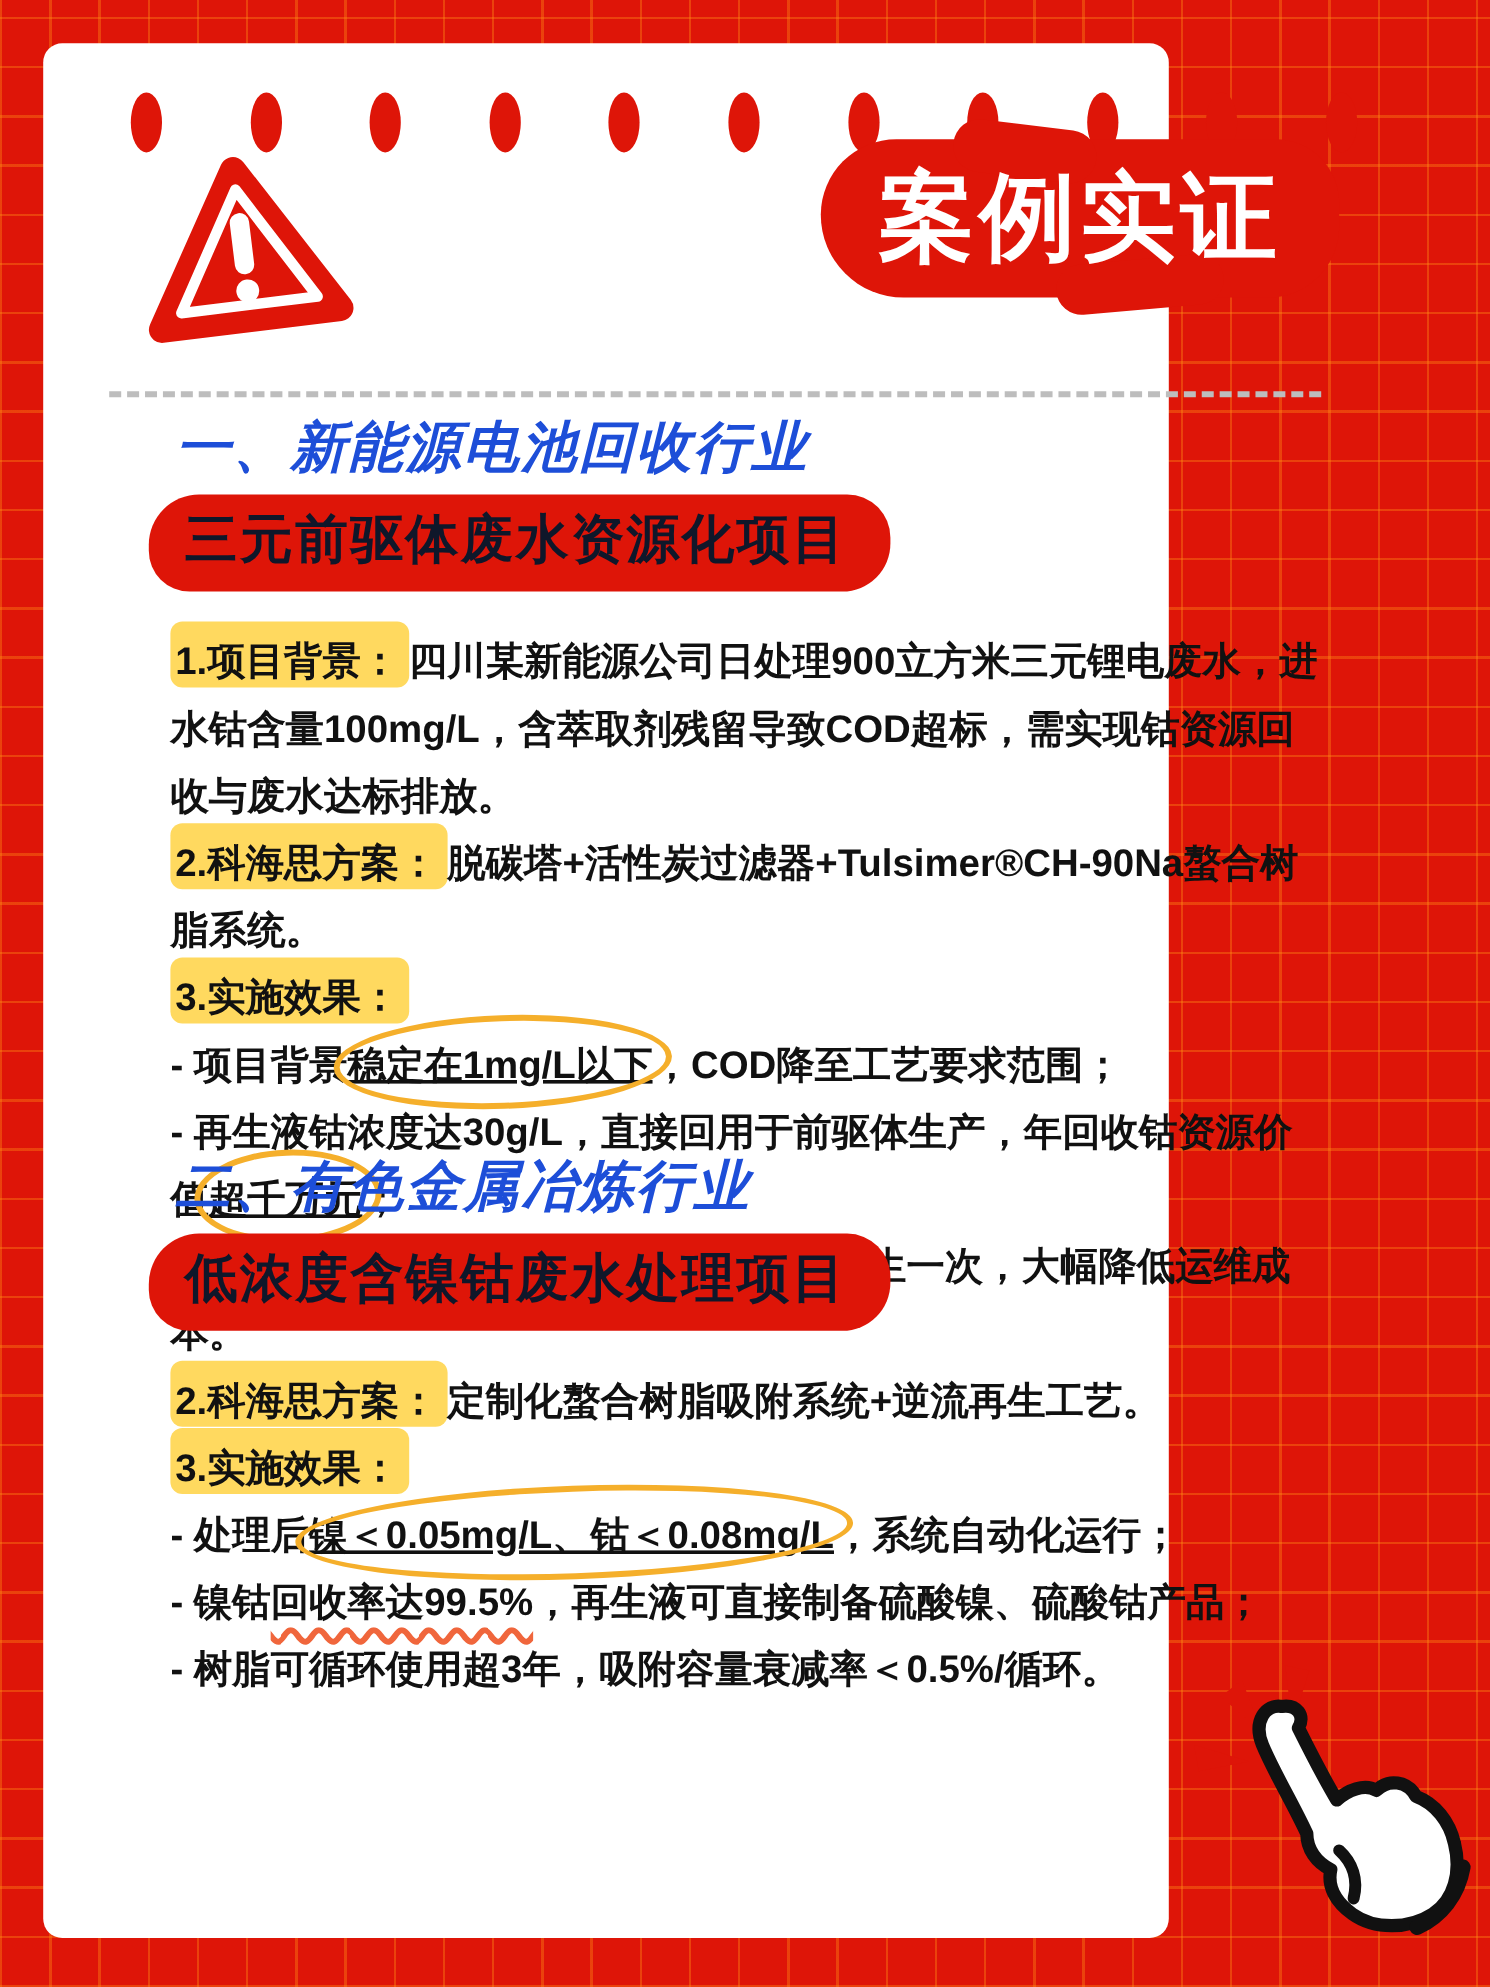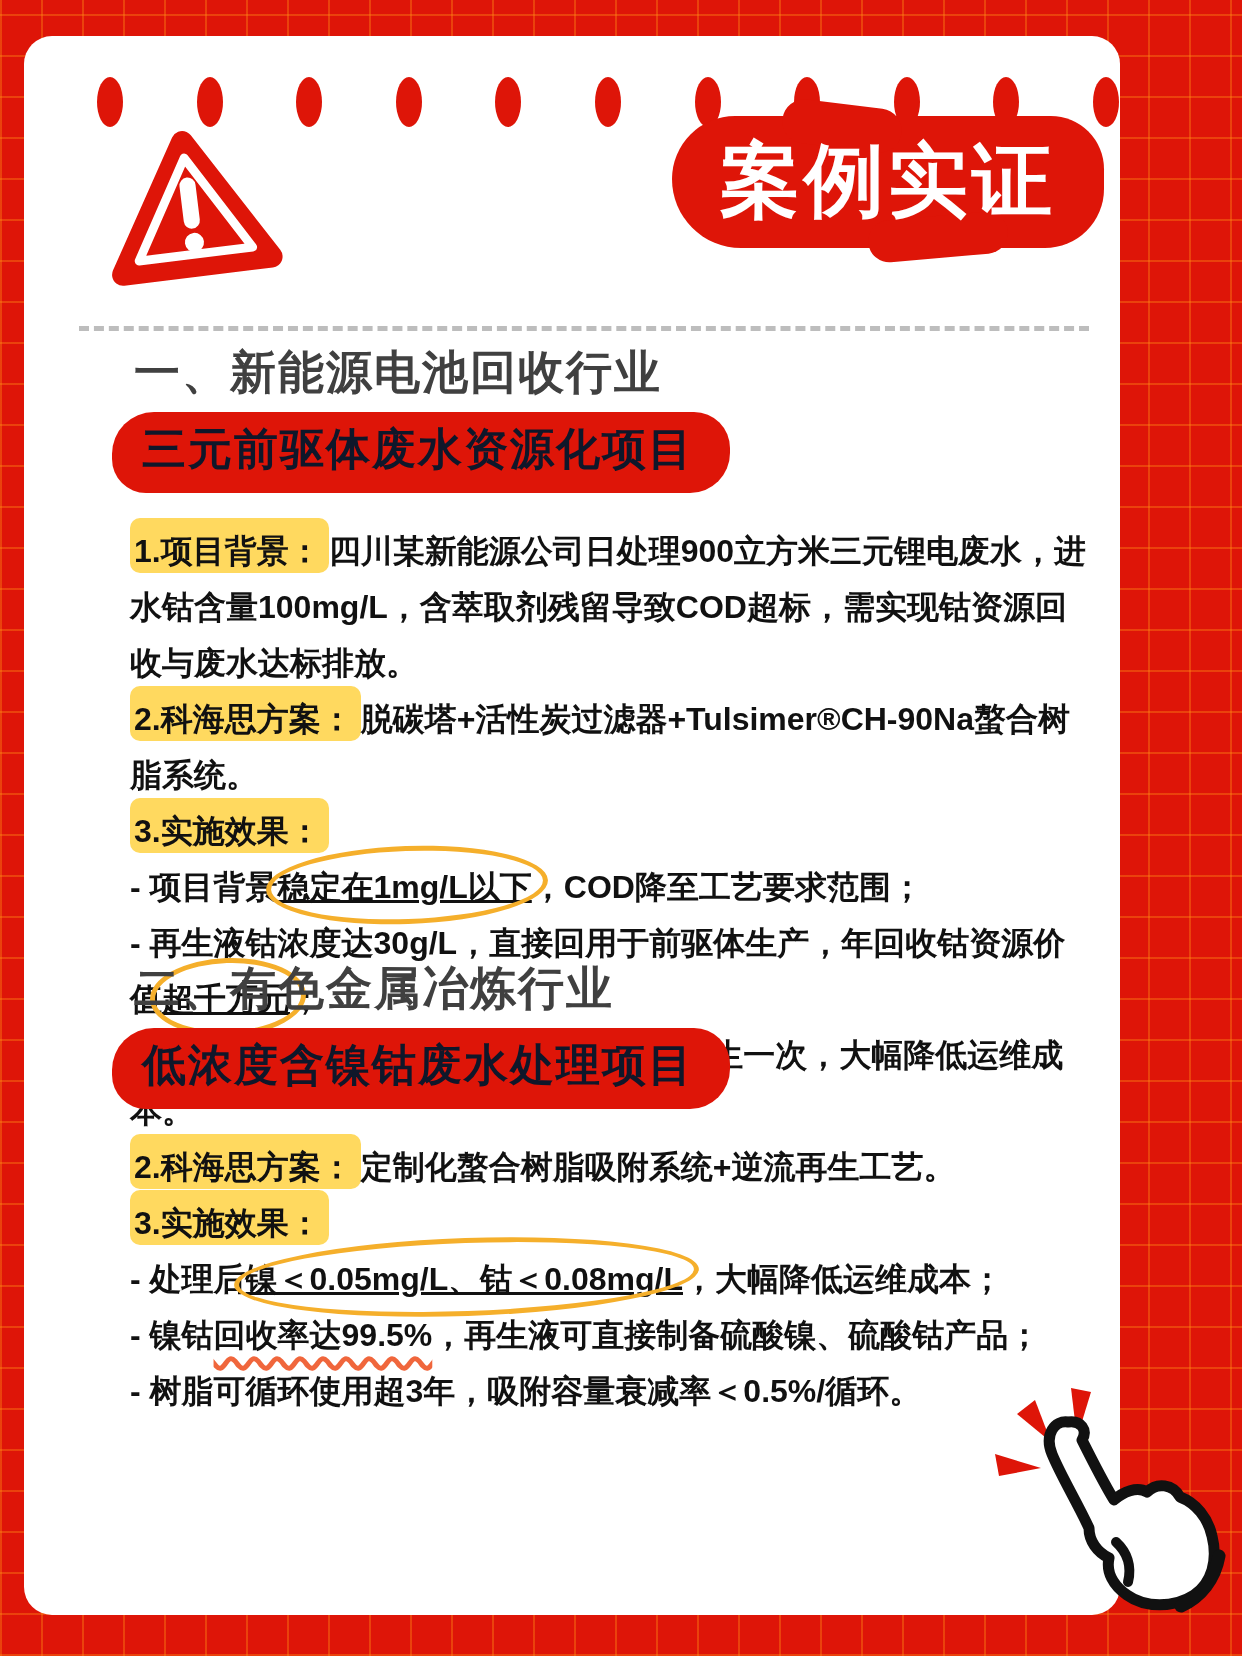--- a/index.html
+++ b/index.html
@@ -14,22 +14,22 @@
   body{
     width:1242px;height:1656px;position:relative;overflow:hidden;
     font-family:"Liberation Sans","DejaVu Sans",sans-serif;
     font-weight:bold;
     background-color:var(--red);
     background-image:
       repeating-linear-gradient(0deg, rgba(255,140,20,.38) 0 2px, transparent 2px 41px),
       repeating-linear-gradient(90deg, rgba(255,140,20,.38) 0 2px, transparent 2px 41px);
   }
   .card{
-    position:absolute;left:24px;top:36px;width:1096px;height:1579px;
-    background:#fff;border-radius:28px;
+    position:absolute;left:36px;top:36px;width:938px;height:1579px;
+    background:#fff;border-radius:16px;
   }
   
   .dots{
     position:absolute;left:73px;top:40px;width:1022px;height:52px;
     display:flex;justify-content:space-between;align-items:center;
   }
   .dot{width:26px;height:50px;background:var(--red);border-radius:50%;}
   
   .warn{
     position:absolute;left:78px;top:86px;width:176px;height:168px;
@@ -54,21 +54,21 @@
   }
   .divider{
     position:absolute;left:55px;top:290px;width:1010px;height:0;
     border-top:5px dashed #BDBDBD;
   }
   
   .sec{position:absolute;left:0;width:100%;}
   .sec-1{top:306px;}
   .sec-2{top:922px;}
   .sec h2{
-    margin:0 0 8px 110px;color:#404040;font-size:46px;letter-spacing:2px;
+    margin:0 0 8px 110px;color:#1d4ed8;font-size:46px;letter-spacing:2px;font-style:italic;
   }
   .pill{
     display:inline-block;margin-left:88px;background:var(--red);color:#0f172a;
     font-size:44px;letter-spacing:2px;padding:8px 36px 14px 30px;
     border-radius:42px 36px 40px 34px;position:relative;
   }
   .sec-body{
     margin:30px 0 0 106px;width:966px;font-size:32px;line-height:1.75;color:var(--ink);
   }
   .sec-body p{margin:0;}
@@ -140,21 +140,21 @@
   </section>
 
   <section class="sec sec-2">
     <h2>二、有色金属冶炼行业</h2>
     <div class="pill">
       <span>低浓度含镍钴废水处理项目</span>
     </div>
     <div class="sec-body">
       <p><span class="hl">2.科海思方案：</span><span>定制化螯合树脂吸附系统+逆流再生工艺。</span></p>
       <p><span class="hl">3.实施效果：</span></p>
-      <p><span>- 处理后</span><span class="circ">镍＜0.05mg/L、钴＜0.08mg/L</span><span>，大幅降低运维成本；</span></p>
+      <p><span>- 处理后</span><span class="circ">镍＜0.05mg/L、钴＜0.08mg/L</span><span>，系统自动化运行；</span></p>
       <p><span>- 镍钴</span><span class="wavy">回收率达99.5%</span><span>，再生液可直接制备硫酸镍、硫酸钴产品；</span></p>
       <p><span>- 树脂可循环使用超3年，吸附容量衰减率＜0.5%/循环。</span></p>
     </div>
   </section>
 
 </main>
 
 <div class="hand">
   <svg viewBox="0 0 245 250" width="245" height="250">
 

